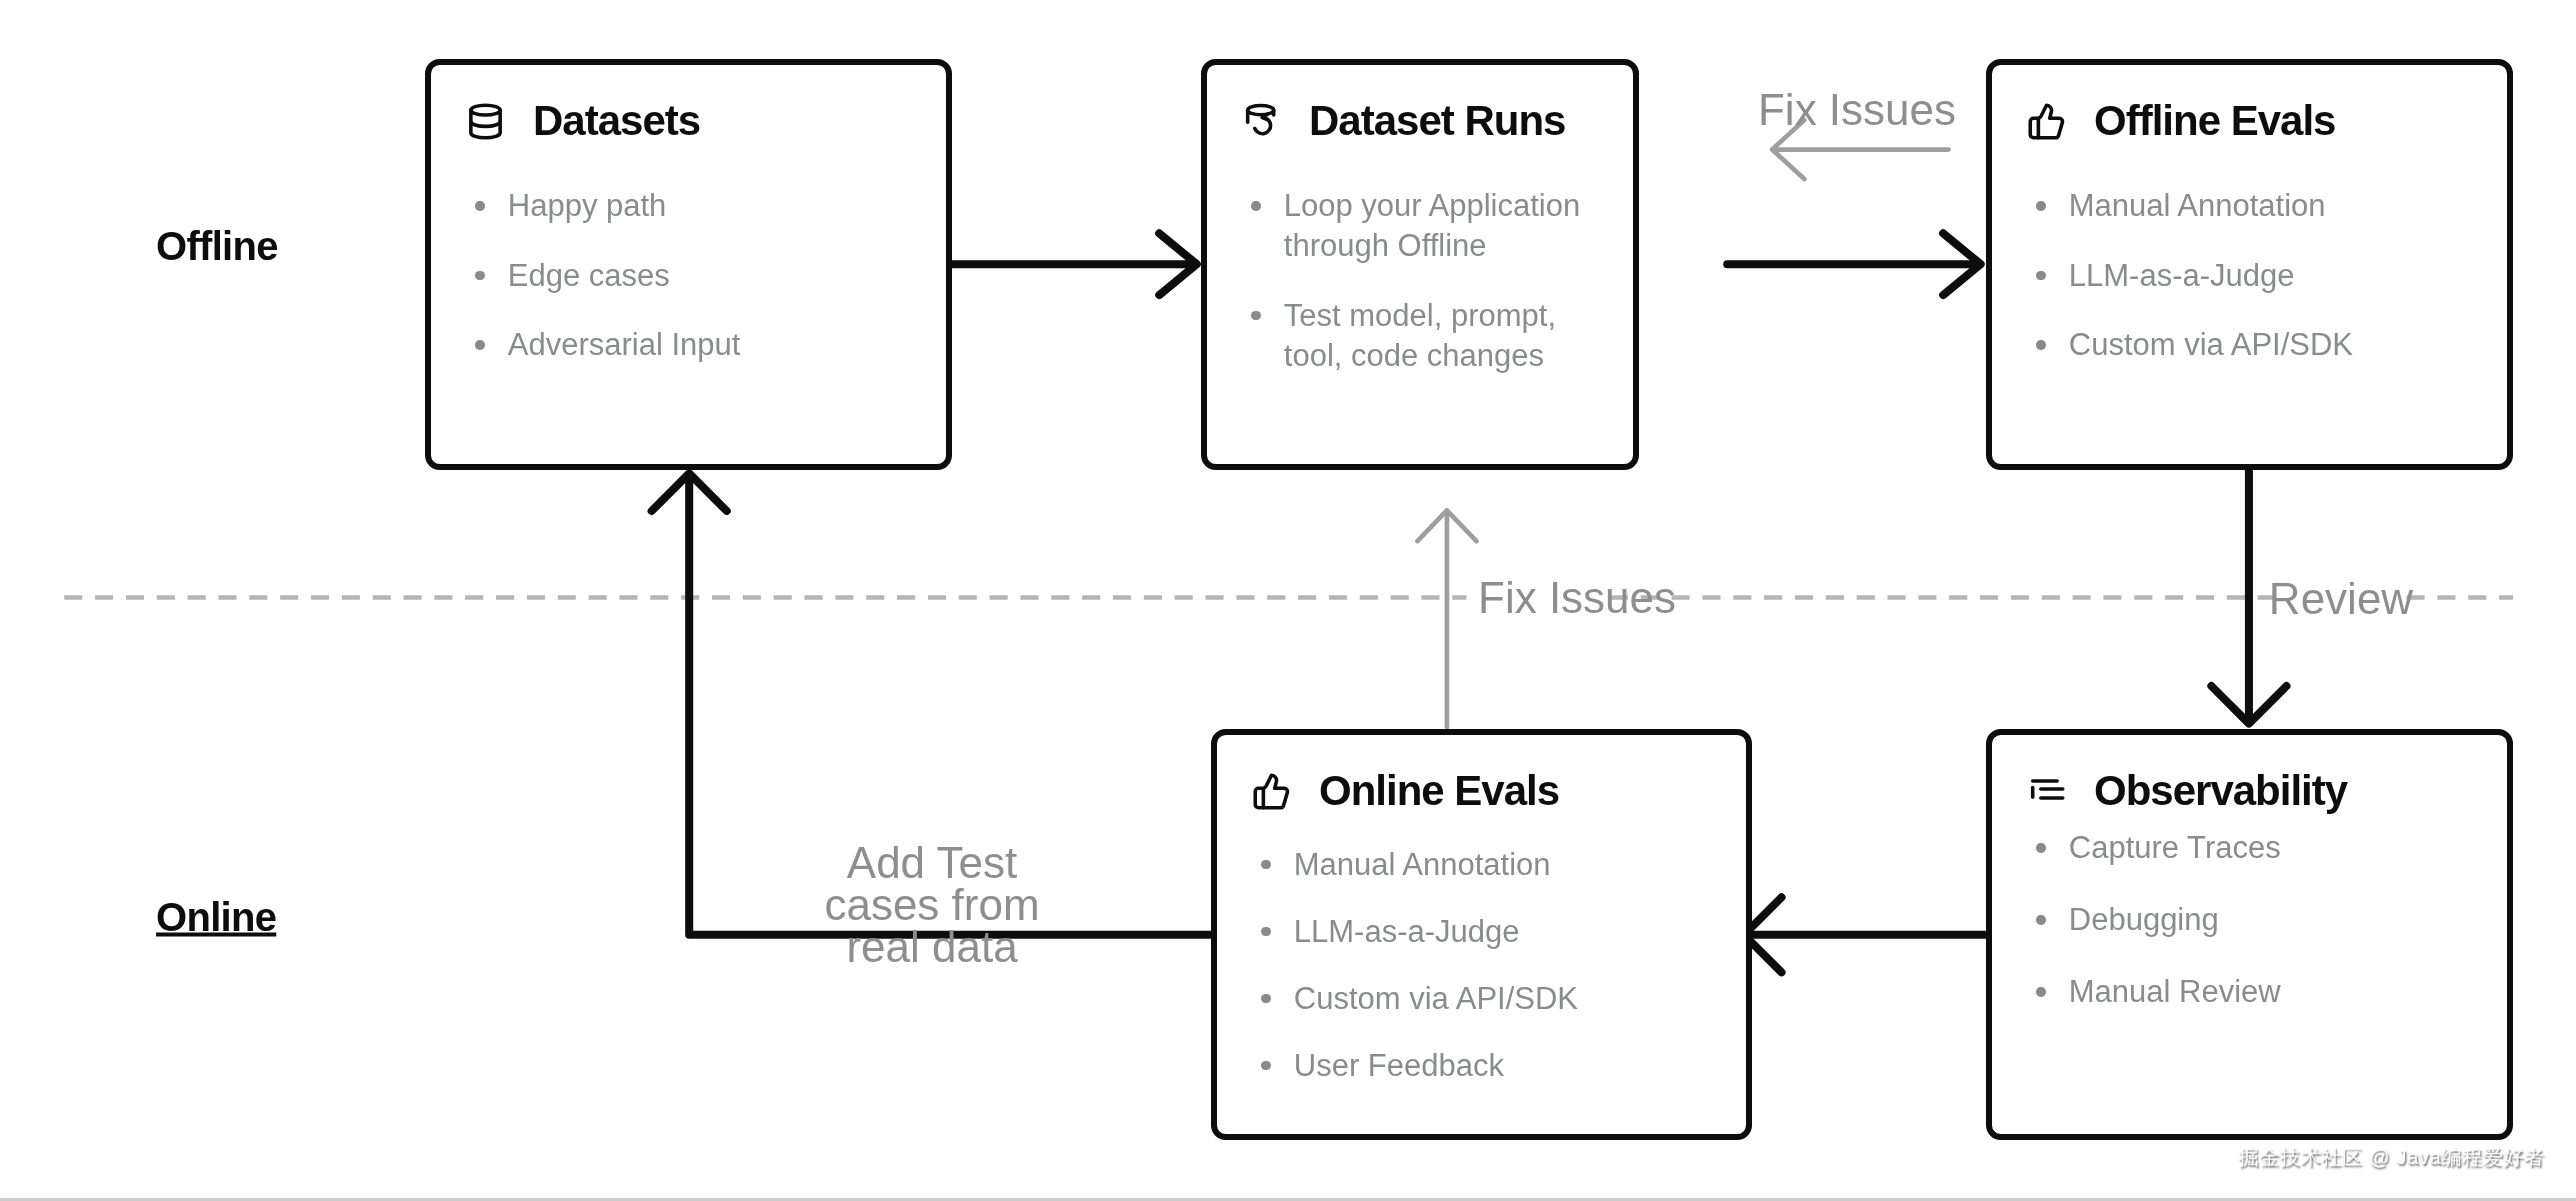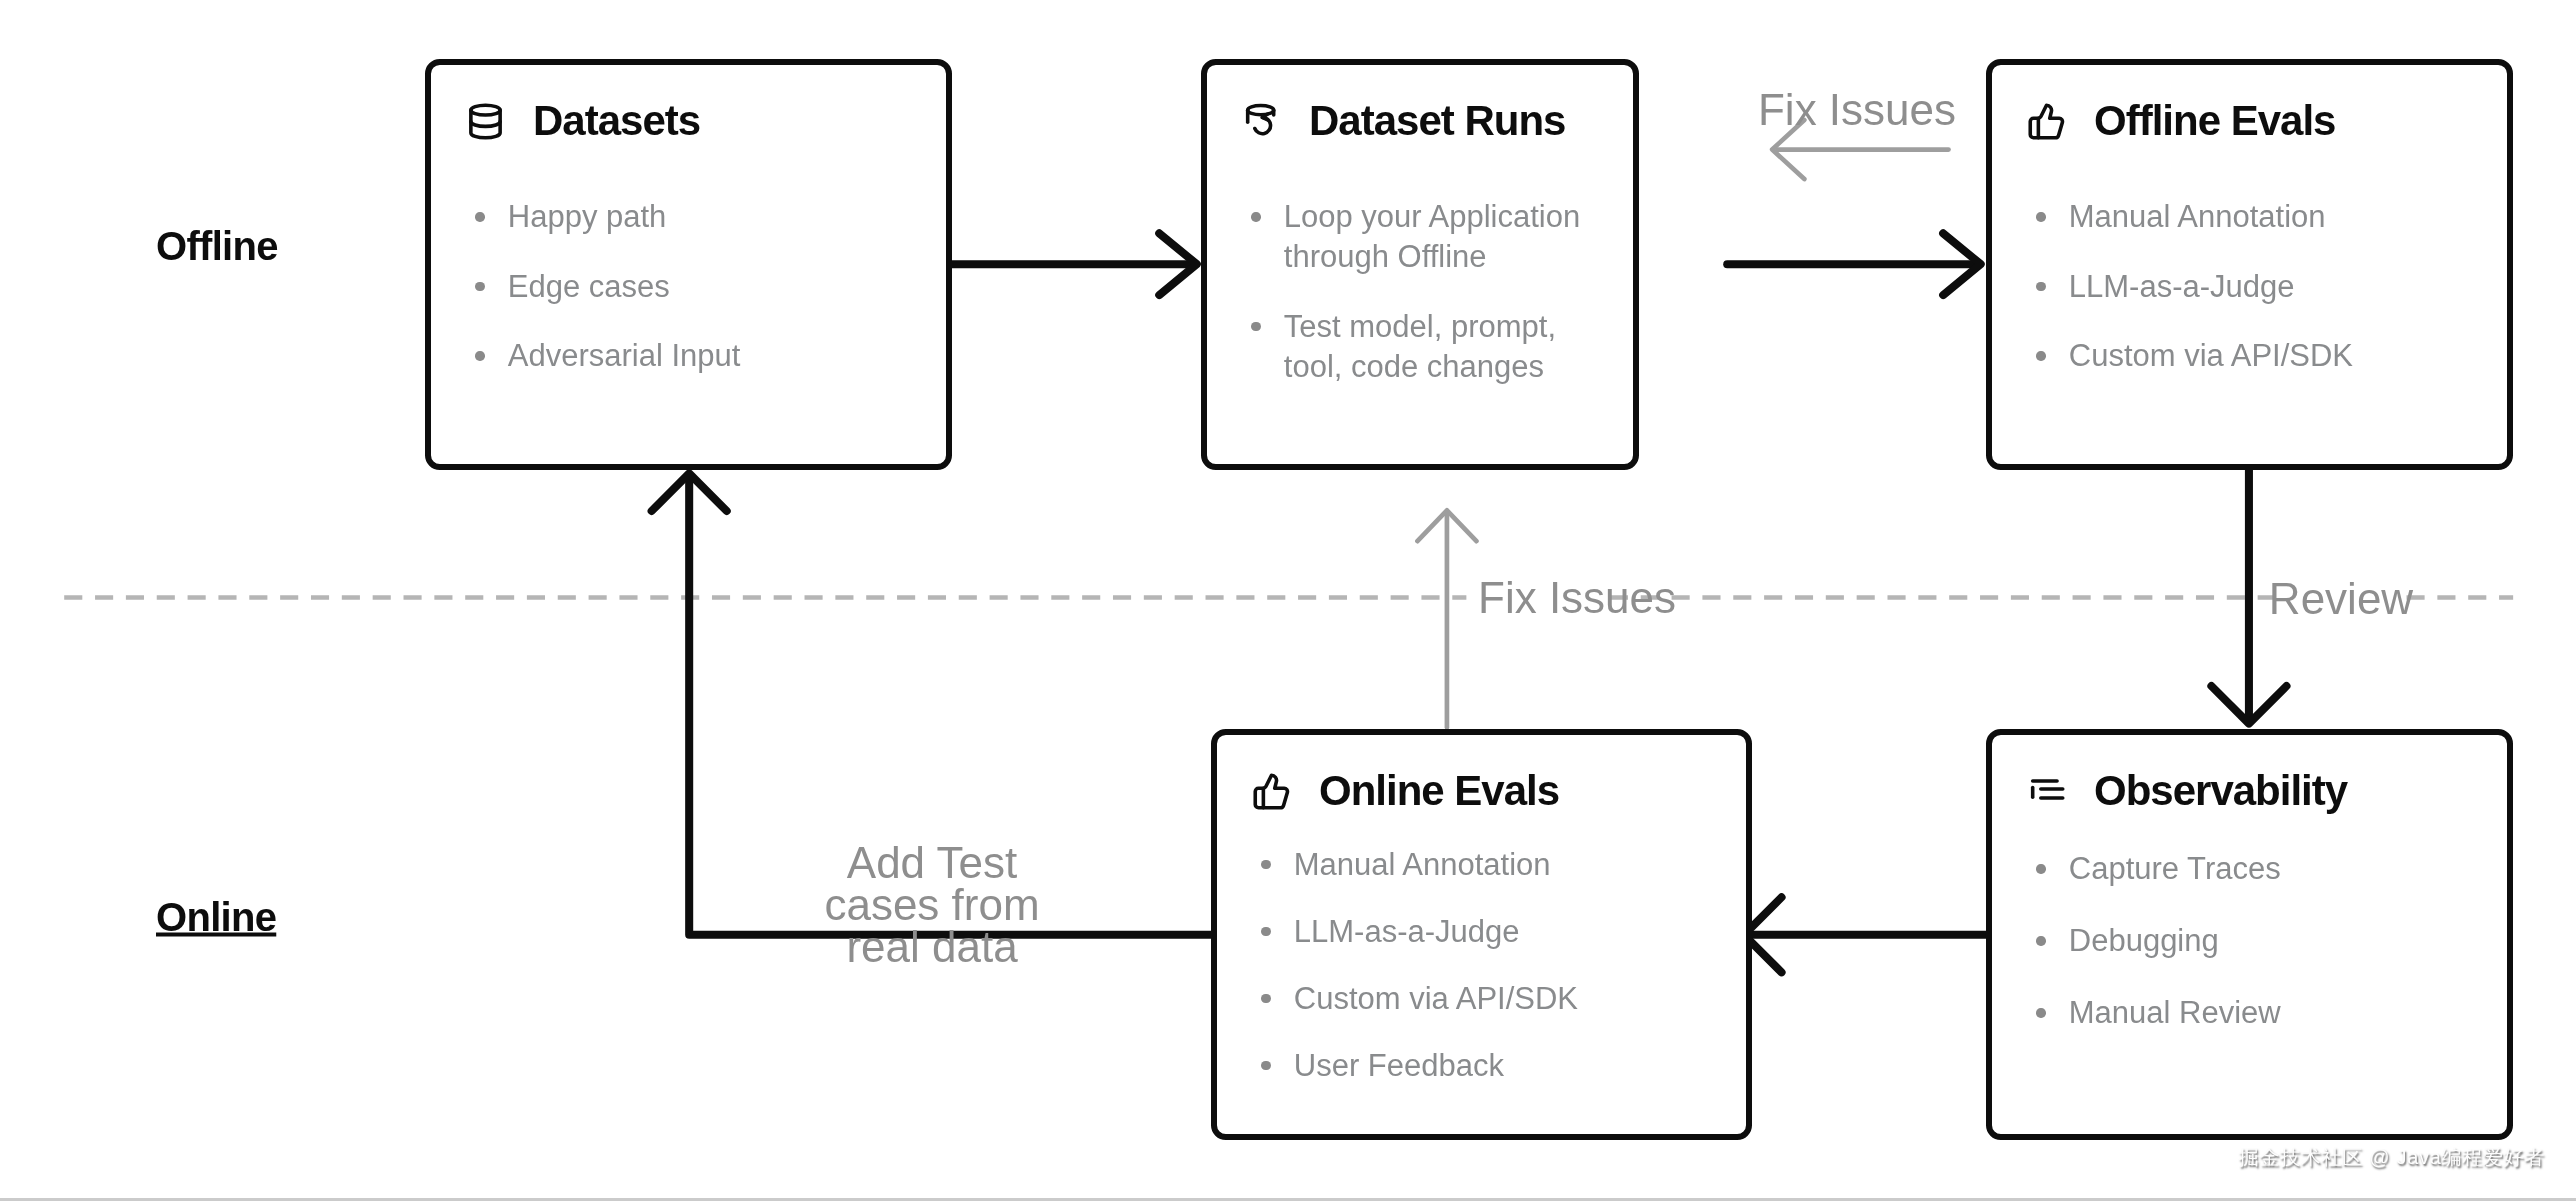--- a/index.html
+++ b/index.html
@@ -9,21 +9,21 @@
   }
   .overlay{position:absolute; left:0; top:0; pointer-events:none;}
   .box{
     position:absolute; box-sizing:border-box; background:#ffffff;
     border:6.7px solid #0d0d0d; border-radius:14.8px; padding:32px 35px;
   }
   .box-header{display:flex; align-items:center; gap:28px;}
   .box-header svg{width:39px; height:39px; flex:none; stroke:#0d0d0d; fill:none;
     stroke-width:2.2; stroke-linecap:round; stroke-linejoin:round;}
   .box-title{font-size:42px; font-weight:700; color:#0d0d0d; letter-spacing:-1px; white-space:nowrap;}
-  .items{margin-top:52px; display:flex; flex-direction:column; gap:29.5px;}
+  .items{margin-top:41px; display:flex; flex-direction:column; gap:29.5px;}
   .item{display:flex; align-items:flex-start; gap:23px;}
   .item .dot{flex:none; width:9.4px; height:9.4px; border-radius:50%; background:#8a8a8a; margin-top:15.4px; margin-left:9.4px;}
   .item .txt{font-size:31px; line-height:40px; color:#898b8d;}
   .item .txt.wrap{max-width:349px;}
   .lbl{position:absolute; color:#8e8e8e; font-size:44px; white-space:nowrap;}
   .section-lbl{position:absolute; color:#0d0d0d; font-size:40px; font-weight:700;
     transform:translateY(-50%); letter-spacing:-0.7px;}
   .watermark{
     position:absolute; right:31px; top:1144px; font-size:20px; letter-spacing:0.7px;
     color:#fdfdfd; text-shadow:1.3px 2px 2px rgba(45,45,45,0.75);
@@ -181,21 +181,21 @@
   <div class="box" style="left:1986px; top:729px; width:527px; height:411px;">
     <div class="box-header">
       <svg viewBox="0 0 24 24">
         <path d="M3.5 5.5h15"></path>
         <path d="M3.5 9.5v6"></path>
         <path d="M8.5 10.5h13.5"></path>
         <path d="M8.5 16h13.5"></path>
       </svg>
       <span class="box-title">Observability</span>
     </div>
-    <div class="items" style="margin-top:34px; gap:32px;">
+    <div class="items" style="margin-top:13px; gap:32px;">
       <div class="item">
           <span class="dot"></span>
           <span class="txt">Capture Traces</span>
         </div>
       <div class="item">
           <span class="dot"></span>
           <span class="txt">Debugging</span>
         </div>
       <div class="item">
           <span class="dot"></span>

